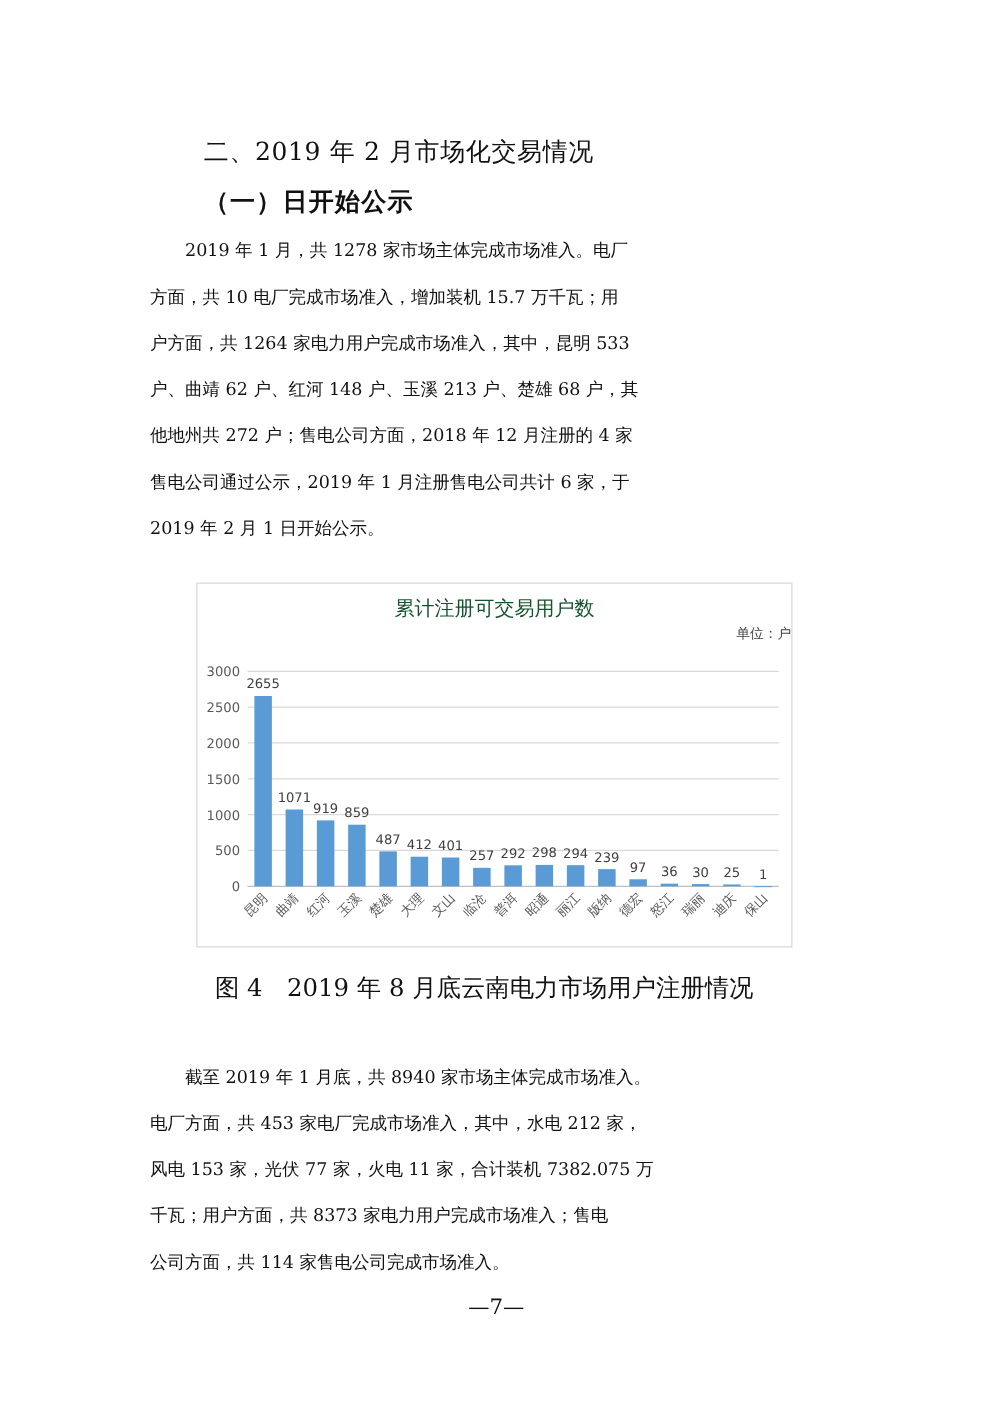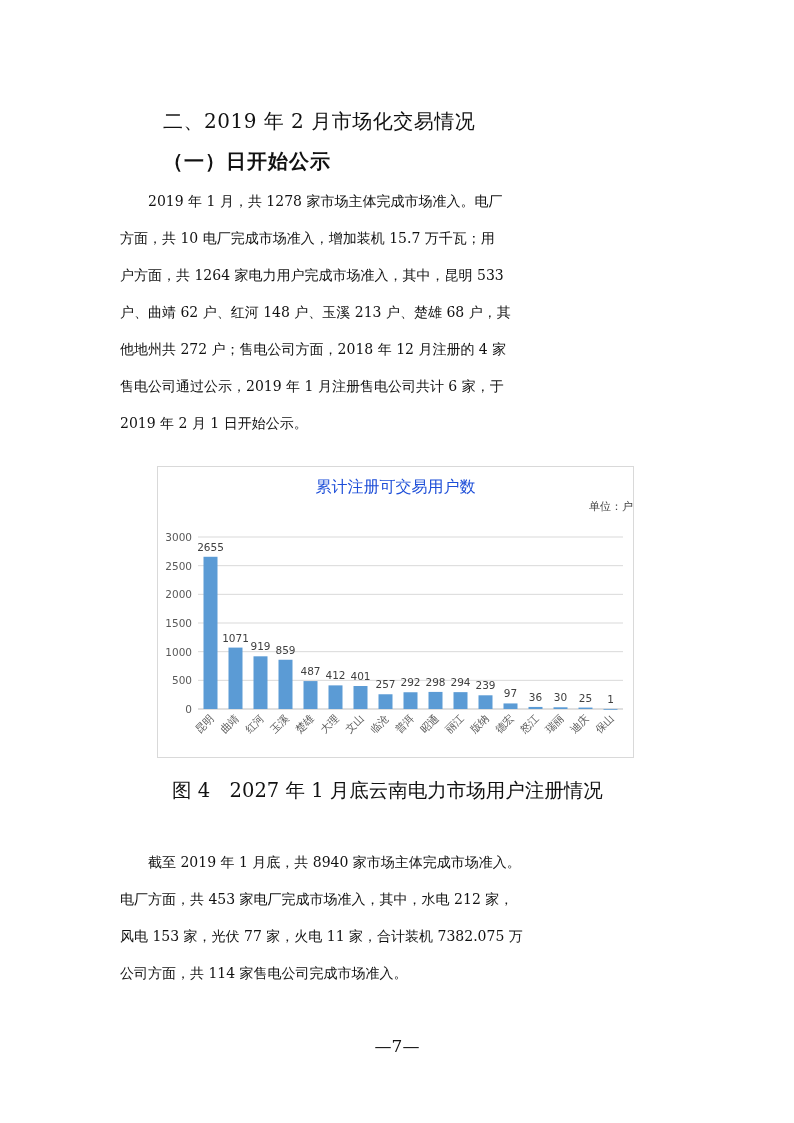--- a/index.html
+++ b/index.html
@@ -10,21 +10,21 @@
   .h2 { position: absolute; left: 163px; top: 148px; font-size: 20px; font-weight: bold; letter-spacing: 1px; }
   .para { position: absolute; left: 120px; width: 555px; font-size: 14px; line-height: 37px; text-align: justify; }
   .para .line { display: block; white-space: nowrap; height: 37px; }
   .p1 { top: 183px; }
   .p2 { top: 844px; }
   .caption { position: absolute; left: 172px; top: 777px; font-size: 19.5px; white-space: nowrap; }
   .footer { position: absolute; left: 0; width: 794px; top: 1036px; text-align: center; font-size: 17px; }
 
   .chart { position: absolute; left: 157px; top: 466px; width: 475px; height: 290px;
            border: 1px solid #d9d9d9; background: #fff; font-family: "DejaVu Sans", "Liberation Sans", sans-serif; }
-  .chart-title { position: absolute; left: 0; top: 10px; width: 100%; text-align: center; font-size: 16px; color: #1d4ed8; }
+  .chart-title { position: absolute; left: 0; top: 10px; width: 100%; text-align: center; font-size: 16px; color: #14532d; }
   .chart-subtitle { position: absolute; left: 0; top: 32px; width: 100%; text-align: right; font-size: 11px; color: #404040; }
   .chart svg { position: absolute; left: 0; top: 0; }
 </style>
 </head>
 <body>
 
 <div class="page">
   <div class="h1">二、2019 年 2 月市场化交易情况</div>
   <div class="h2">（一）日开始公示</div>
 
@@ -103,23 +103,24 @@
         <text x="427.5" y="234.56666666666666" text-anchor="middle" font-size="10.5" fill="#404040" font-family="DejaVu Sans, sans-serif">25</text>
         <text x="431.5" y="252" text-anchor="end" font-size="10.5" fill="#595959" transform="rotate(-45 431.5 252)" font-family="DejaVu Sans, sans-serif">迪庆</text>
         <rect x="445.5" y="241.94266666666667" width="14.000000000000002" height="0.8" fill="#5b9bd5"></rect>
         <text x="452.5" y="235.94266666666667" text-anchor="middle" font-size="10.5" fill="#404040" font-family="DejaVu Sans, sans-serif">1</text>
         <text x="456.5" y="252" text-anchor="end" font-size="10.5" fill="#595959" transform="rotate(-45 456.5 252)" font-family="DejaVu Sans, sans-serif">保山</text>
       </svg>
     <div class="chart-title">累计注册可交易用户数</div>
     <div class="chart-subtitle">单位：户</div>
   </div>
 
-  <div class="caption">图 4　2027 年 1 月底云南电力市场用户注册情况</div>
+  <div class="caption">图 4　2019 年 8 月底云南电力市场用户注册情况</div>
 
   <div class="para p2">
     <span class="line">　　截至 2019 年 1 月底，共 8940 家市场主体完成市场准入。</span>
     <span class="line">电厂方面，共 453 家电厂完成市场准入，其中，水电 212 家，</span>
     <span class="line">风电 153 家，光伏 77 家，火电 11 家，合计装机 7382.075 万</span>
+    <span class="line">千瓦；用户方面，共 8373 家电力用户完成市场准入；售电</span>
     <span class="line">公司方面，共 114 家售电公司完成市场准入。</span>
   </div>
 
   <div class="footer">—7—</div>
 </div>
 
 </body></html>

